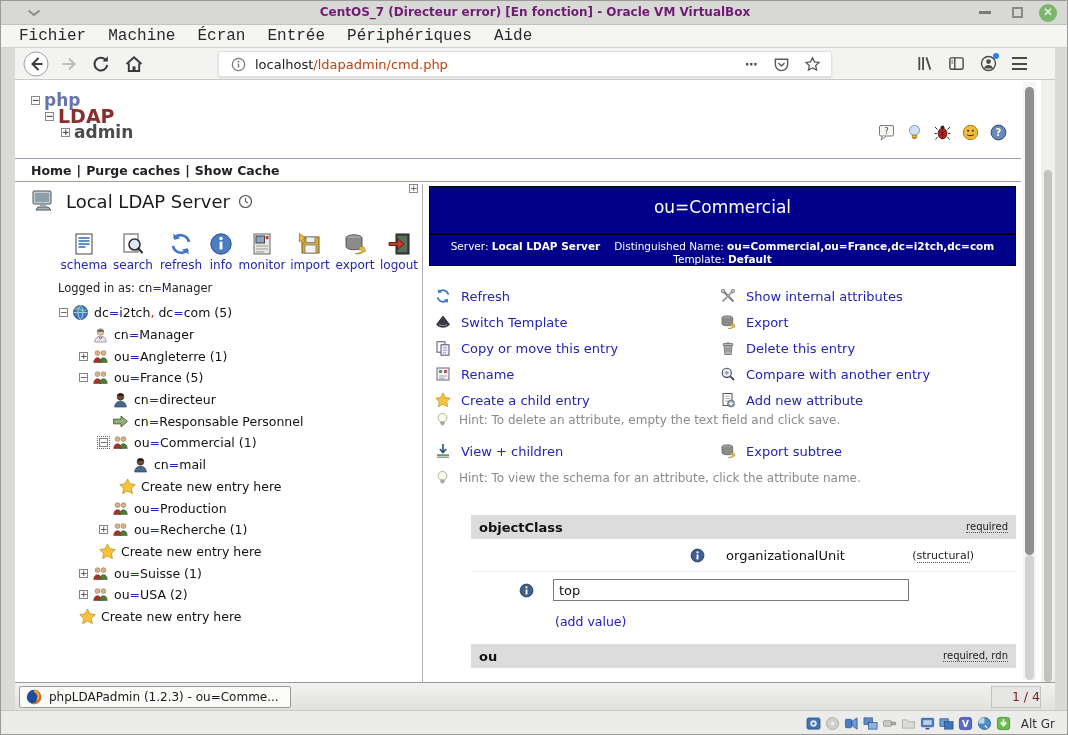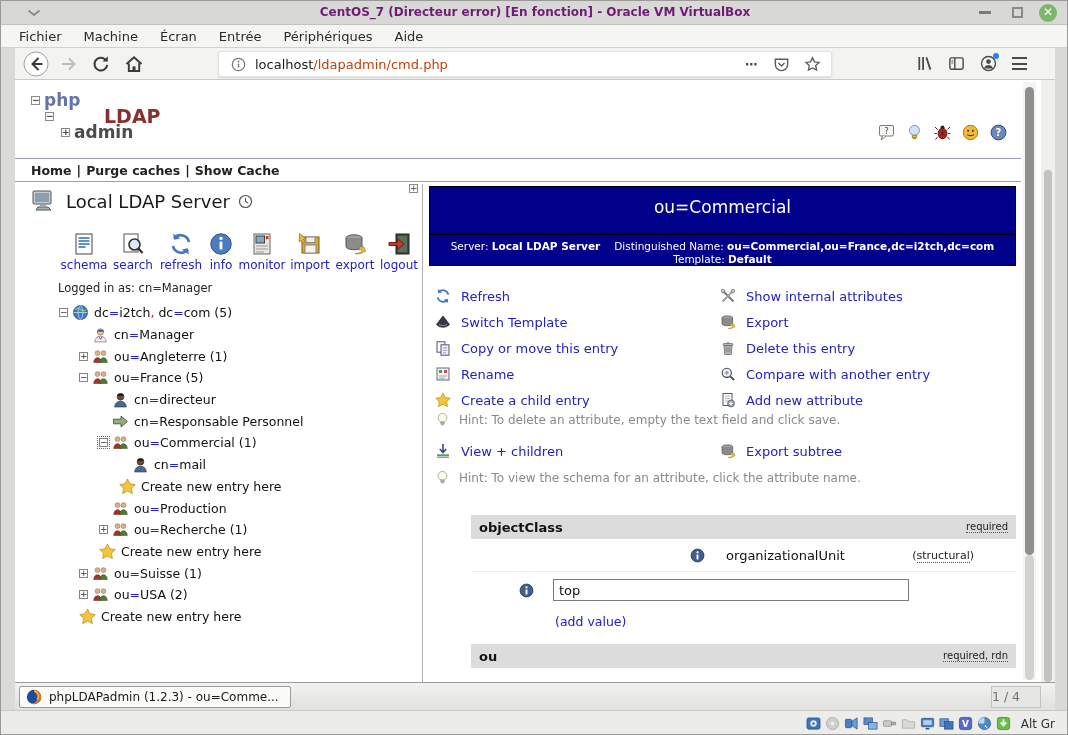--- a/index.html
+++ b/index.html
@@ -9,21 +9,21 @@
 
   
   .titlebar { position:absolute; left:0; top:0; width:1068px; height:24px; background:#d8d8d6; border-bottom:1px solid #c2c2c0; }
   .tb-chevron { position:absolute; left:26px; top:8px; width:14px; height:8px; }
   .tb-title { position:absolute; left:0; right:0; top:4px; text-align:center; font-size:12px; font-weight:bold; color:#701a75; }
   .tb-min { position:absolute; right:78px; top:10px; width:12px; height:3px; background:#7a7a78; }
   .tb-restore { position:absolute; right:46px; top:6px; width:11px; height:11px; border:2px solid #8a8a88; }
   .tb-close { position:absolute; right:12px; top:3px; width:18px; height:18px; border-radius:50%; background:#7cb66a; color:#fff; font-size:12px; line-height:17px; text-align:center; font-weight:bold; }
 
   .menubar { position:absolute; left:0; top:24px; width:1068px; height:23px; background:#f5f5f3; border-bottom:1px solid #d2d2d0; display:flex; align-items:center; padding-left:18px; gap:22px; }
-  .menu-item { font-size:13px; color:#2a2a2a; }
+  .menu-item { font-size:16px; color:#2a2a2a;font-family:Liberation Mono, monospace; }
 
   
   .backdrop-l { position:absolute; left:0; top:47px; width:14px; height:662px; background:#dadad8; }
   .backdrop-r { position:absolute; left:1054px; top:47px; width:14px; height:662px; background:#dadad8; }
   .guest { position:absolute; left:14px; top:47px; width:1040px; height:662px; background:#fff; }
 
   
   .fftb { position:absolute; left:0; top:0; width:1040px; height:32px; background:#f3f3f1; border-bottom:1px solid #c9c9c7; }
   .ff-back { position:absolute; left:8px; top:3px; width:26px; height:26px; }
   .ff-btn { position:absolute; top:6px; width:20px; height:20px; }
@@ -45,21 +45,21 @@
   .outer-sb { position:absolute; left:1026px; top:32px; width:14px; height:602px; background:#efefed; }
   .outer-sb .thumb { position:absolute; left:3px; top:90px; width:8px; height:512px; border-radius:4px; background:#c2c2c0; }
   .inner-sb { position:absolute; left:1008px; top:2px; width:13px; height:598px; background:#f4f4f2; }
   .inner-sb .thumb { position:absolute; left:2px; top:5px; width:9px; height:468px; border-radius:5px; background:#8f8f8d; }
   .inner-sb .lower { position:absolute; left:2px; top:473px; width:9px; height:125px; border-radius:5px; background:#d2d2d0; }
 
   
   .logo { position:absolute; left:16px; top:12px; width:120px; height:54px; font-weight:bold; }
   .logo .row { display:flex; align-items:center; height:16px; }
   .logo .php { color:#6673ad; font-size:17px; }
-  .logo .ldap { color:#8b2e2e; font-size:19px;margin-left:46px; }
+  .logo .ldap { color:#8b2e2e; font-size:19px; }
   .logo .admin { color:#4c4c4c; font-size:17px; }
   .tree-box { display:inline-block; width:9px; height:9px; border:1px solid #8a8a86; background:#fdfdfb; font-size:9px; line-height:7px; text-align:center; color:#444; margin-right:4px; flex:0 0 auto; }
   .help-icons { position:absolute; right:34px; top:44px; display:flex; gap:11px; }
   .help-icons .ic { width:17px; height:17px; }
 
   .hr1 { position:absolute; left:0; top:78px; width:1006px; height:0; border-top:1px solid #9a9ac2; }
   .navlinks { position:absolute; left:16px; top:83px; font-size:12.5px; font-weight:bold; color:#222; }
   .navlinks a { color:#222; text-decoration:none; }
   .navlinks .sep { margin:0 5px; color:#222; }
   .hr2 { position:absolute; left:0; top:101px; width:1006px; height:0; border-top:1px solid #9a9ac2; }
@@ -119,21 +119,21 @@
   .attr-input { width:356px; height:22px; border:1px solid #7a7a78; font-size:13px; padding:1px 5px; font-family:"DejaVu Sans",sans-serif; color:#111; background:#fff; }
   .attr-add { height:26px; padding-left:84px; display:flex; align-items:center; }
   .attr-add a { font-size:12.5px; color:#2323b8; text-decoration:none; }
   .attr-sep { height:10px; }
 
   
   .gtaskbar { position:absolute; left:0; top:634px; width:1040px; height:44px; background:linear-gradient(#f2f2f0,#d6d6d4); border-top:1px solid #9a9a98; }
   .task-btn { position:absolute; left:4px; top:3px; width:272px; height:22px; background:#fbfbf9; border:1px solid #9a9a98; border-radius:2px; display:flex; align-items:center; gap:7px; padding-left:6px; }
   .task-btn .ic { width:16px; height:16px; }
   .task-lbl { font-size:12px; color:#1a1a1a; white-space:nowrap; overflow:hidden; }
-  .pager { position:absolute; right:14px; top:3px; width:50px; height:22px; background:#e6e6e4; border:1px solid #c2c2c0; text-align:left; font-size:12.5px; color:#737373; line-height:20px; }
+  .pager { position:absolute; right:14px; top:3px; width:50px; height:22px; background:#e6e6e4; border:1px solid #c2c2c0; text-align:right; font-size:12.5px; color:#7f1d1d; line-height:20px; }
 
   
   .statusbar { position:absolute; left:0; top:709px; width:1068px; height:26px; background:#ececea; border-top:1px solid #c8c8c6; }
   .sb-icons { position:absolute; right:58px; top:5px; display:flex; gap:4px; }
   .sb-icons .ic { width:15px; height:15px; }
   .sb-label { position:absolute; right:14px; top:6px; font-size:12px; color:#333; }
 
   .ic svg { width:100%; height:100%; display:block; }
   a { cursor:pointer; }
 </style>

